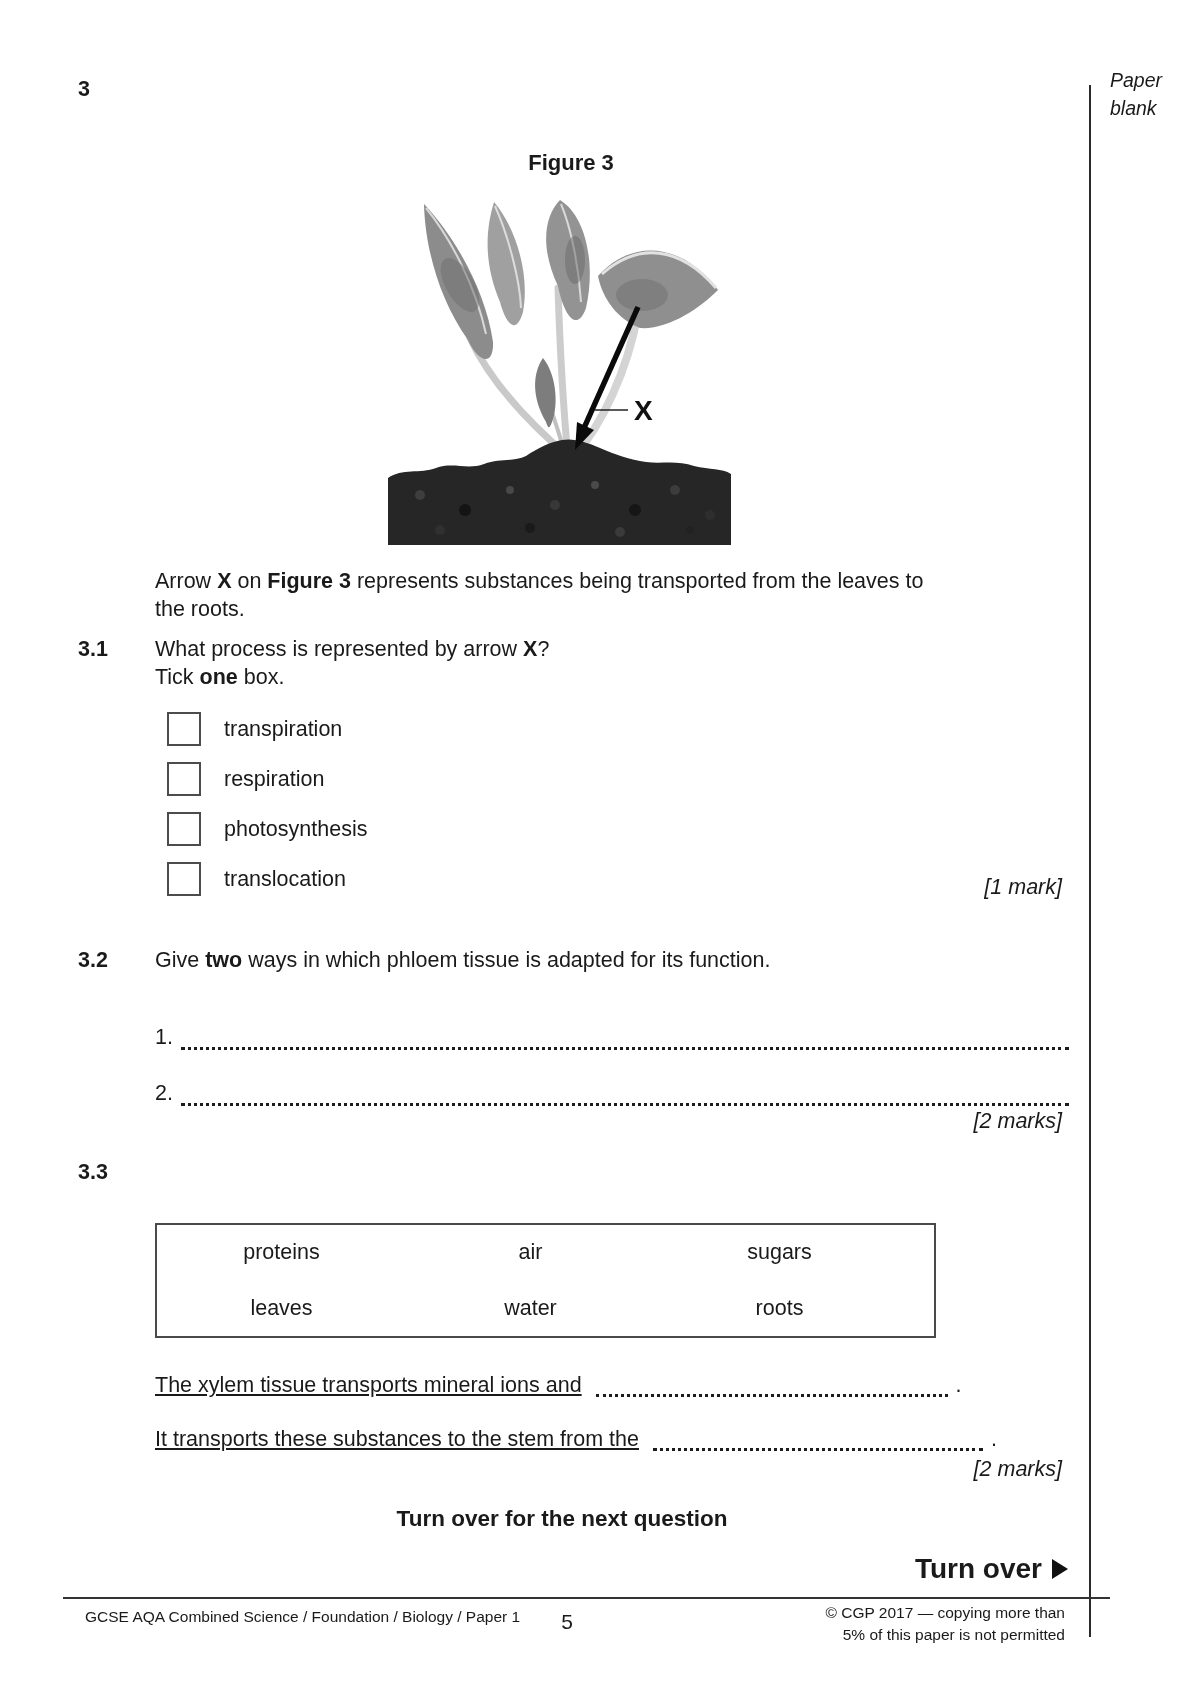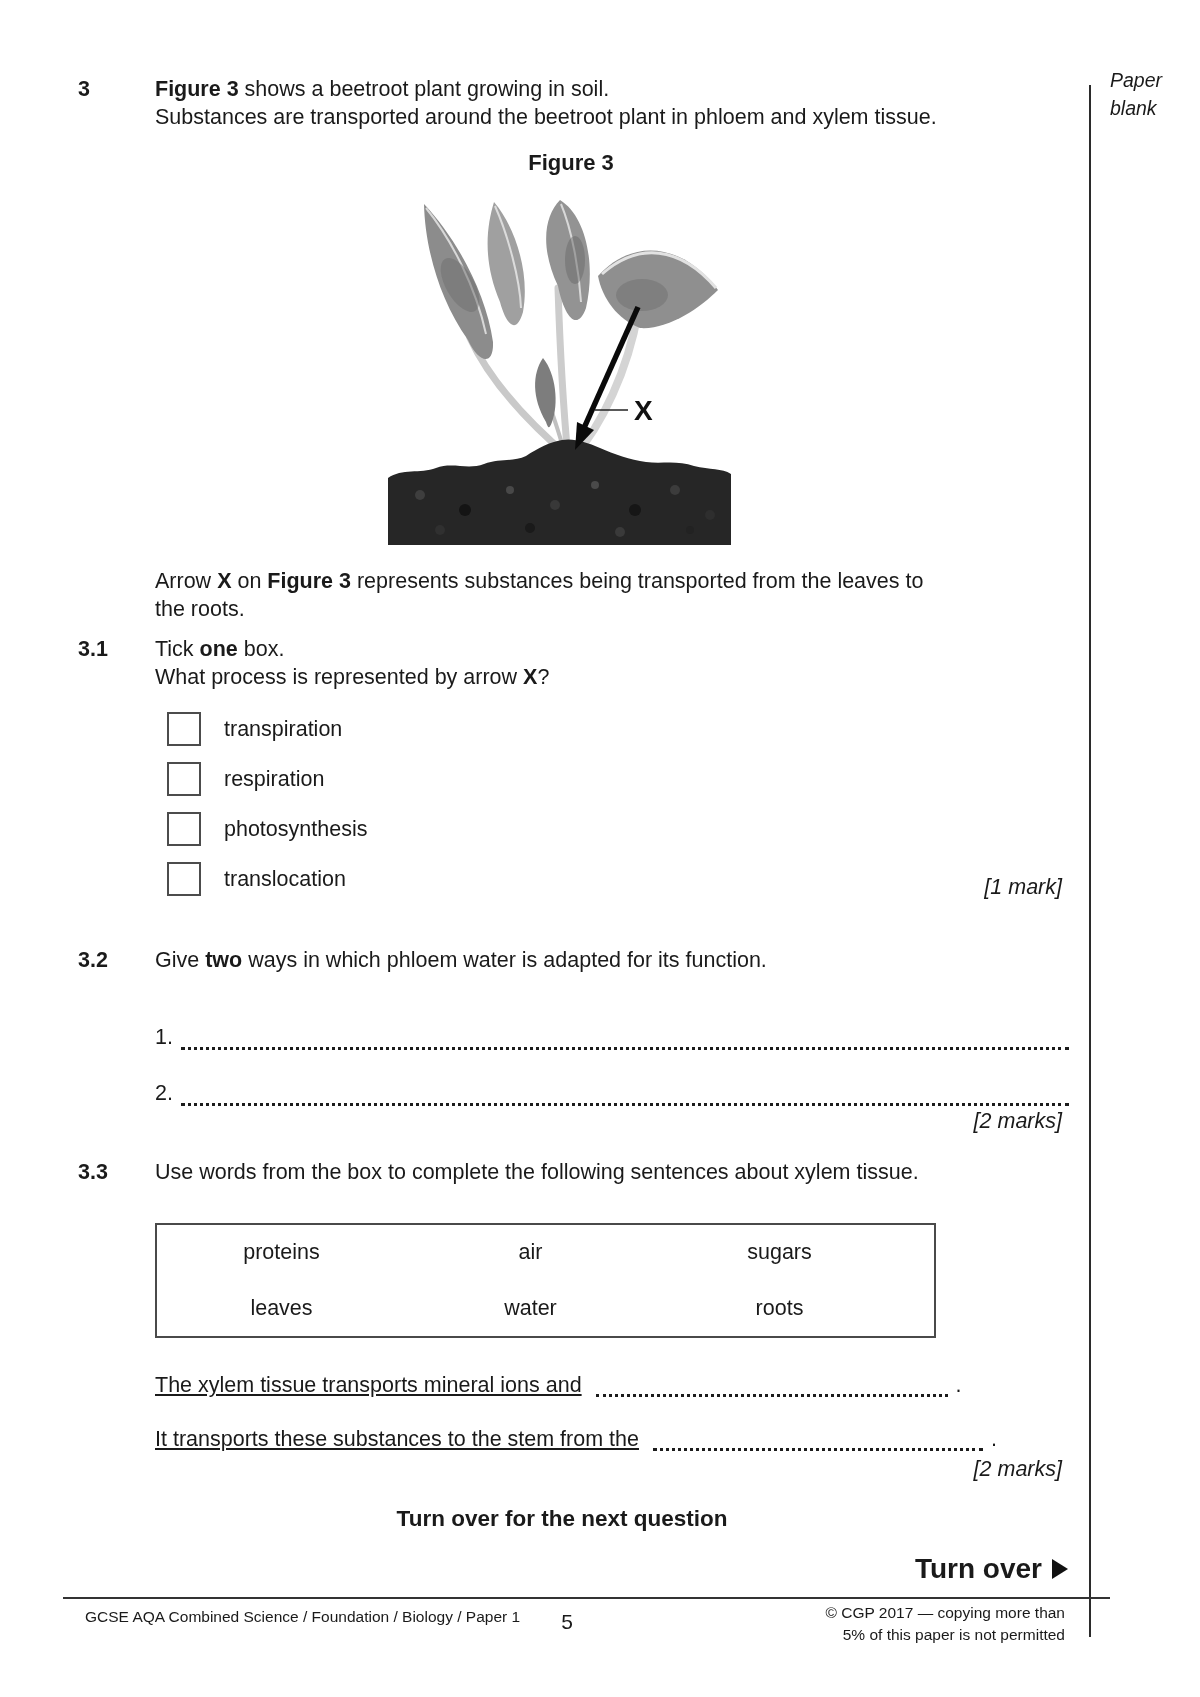--- a/index.html
+++ b/index.html
@@ -78,24 +78,20 @@
 
 <div class="page">
 
   <div class="leave-blank">
     <div>Paper</div>
     <div>blank</div>
   </div>
   <div class="v-rule"></div>
 
   <div class="qnum" style="top:76px;">3</div>
-  <div class="body-col t" style="top:76px;">
-    <div><span class="b">Figure 3</span><span> shows a beetroot plant growing in soil.</span></div>
-    <div>Substances are transported around the beetroot plant in phloem and xylem tissue.</div>
-  </div>
 
   <div class="fig-title">Figure 3</div>
   <div class="figure-wrap">
     <svg viewBox="0 0 365 355" width="365" height="355">
 
       <g>
         <path d="M190 268 C 155 238, 112 196, 90 148" stroke="#c9c9c9" stroke-width="7" fill="none" stroke-linecap="round"></path>
         <path d="M188 268 C 184 225, 180 160, 178 98" stroke="#cccccc" stroke-width="7" fill="none" stroke-linecap="round"></path>
         <path d="M193 268 C 222 235, 248 180, 258 122" stroke="#d4d4d4" stroke-width="8" fill="none" stroke-linecap="round"></path>
         <path d="M186 268 C 180 245, 172 222, 166 205" stroke="#c0c0c0" stroke-width="4" fill="none" stroke-linecap="round"></path>
@@ -141,22 +137,22 @@
     </svg>
   </div>
 
   <div class="body-col t" style="top:568px;">
     <div><span>Arrow </span><span class="b">X</span><span> on </span><span class="b">Figure 3</span><span> represents substances being transported from the leaves to</span></div>
     <div>the roots.</div>
   </div>
 
   <div class="qnum" style="top:636px;">3.1</div>
   <div class="body-col t" style="top:636px;">
+    <div><span>What process is represented by arrow </span><span class="b">X</span><span>?</span></div>
     <div><span>Tick </span><span class="b">one</span><span> box.</span></div>
-    <div><span>What process is represented by arrow </span><span class="b">X</span><span>?</span></div>
   </div>
 
   <div class="options">
     <div class="option-row">
       <div class="checkbox"></div>
       <span class="option-label">transpiration</span>
     </div>
     <div class="option-row">
       <div class="checkbox"></div>
       <span class="option-label">respiration</span>
@@ -168,37 +164,34 @@
     <div class="option-row">
       <div class="checkbox"></div>
       <span class="option-label">translocation</span>
     </div>
   </div>
 
   <div class="marks" style="top:875px;">[1 mark]</div>
 
   <div class="qnum" style="top:947px;">3.2</div>
   <div class="body-col t" style="top:947px;">
-    <div><span>Give </span><span class="b">two</span><span> ways in which phloem water is adapted for its function.</span></div>
+    <div><span>Give </span><span class="b">two</span><span> ways in which phloem tissue is adapted for its function.</span></div>
   </div>
 
   <div class="ans-line" style="top:1022px;">
     <span class="ans-prefix">1.</span>
     <span class="ans-dots"></span>
   </div>
   <div class="ans-line" style="top:1078px;">
     <span class="ans-prefix">2.</span>
     <span class="ans-dots"></span>
   </div>
   <div class="marks" style="top:1109px;">[2 marks]</div>
 
   <div class="qnum" style="top:1159px;">3.3</div>
-  <div class="body-col t" style="top:1159px;">
-    <div>Use words from the box to complete the following sentences about xylem tissue.</div>
-  </div>
 
   <div class="word-box">
     <span>proteins</span>
     <span>air</span>
     <span>sugars</span>
     <span>leaves</span>
     <span>water</span>
     <span>roots</span>
   </div>
 

